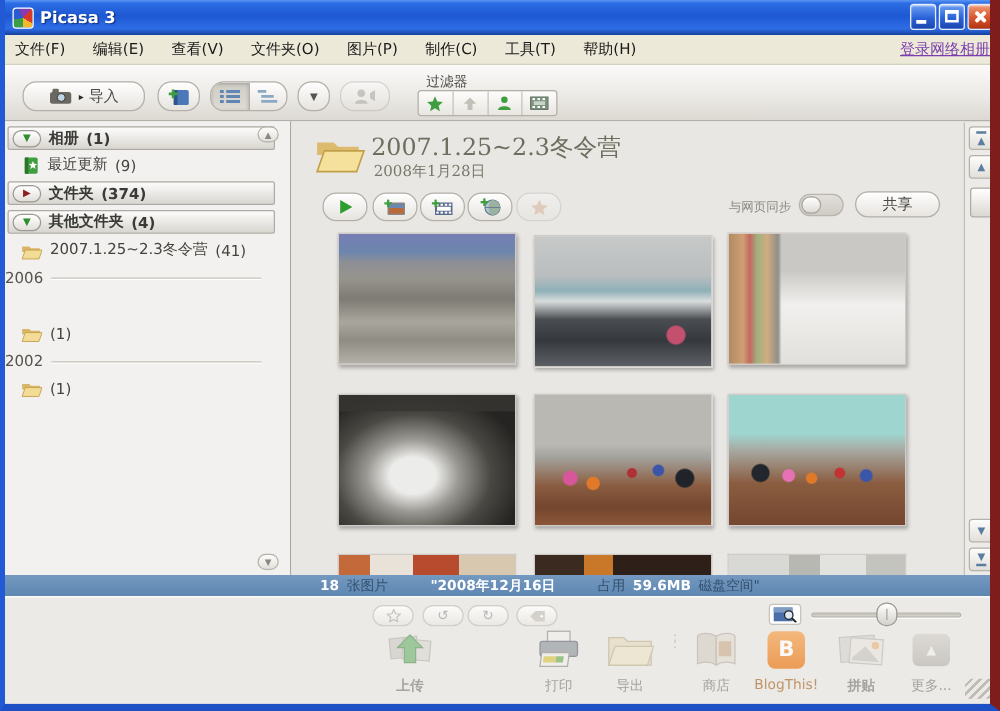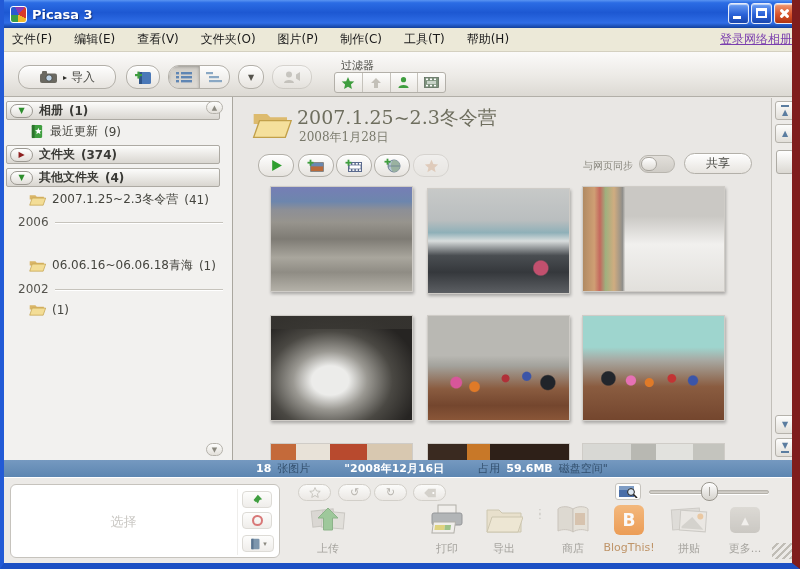--- a/index.html
+++ b/index.html
@@ -62,22 +62,22 @@
   .sidebar { position:absolute; left:0; top:97px; width:229px; height:363px; background:#f2f1ef;
     border-right:1px solid #aaa79f; font-size:12px; }
   .shead { position:absolute; left:2px; width:214px; height:19px; border:1px solid #adaaa3; border-radius:2px;
     background:linear-gradient(#fcfcfb,#d9d6d0); display:flex; align-items:center; gap:6px; padding:0 3px;
     font-weight:bold; color:#3a3a36; }
   .expander { width:23px; height:14px; border-radius:8px; border:1px solid #9c9992; flex:0 0 auto;
     background:linear-gradient(#fff,#e2dfda); display:flex; align-items:center; justify-content:center;
     font-size:8px; line-height:1; }
   .exp-open { color:#2e8f2e; } .exp-closed { color:#8e2020; }
   .scount { font-weight:bold; }
-  .sitem { position:absolute; left:25px; display:flex; align-items:center; gap:6px; color:#45453f; height:17px; }
-  .year { position:absolute; left:14px; width:205px; display:flex; align-items:center; gap:6px; color:#55544e; }
+  .sitem { position:absolute; left:13px; display:flex; align-items:flex-end; gap:6px; color:#45453f; height:17px; }
+  .year { position:absolute; left:0; width:205px; display:flex; align-items:center; gap:6px; color:#55544e; }
   .year .rule { flex:1; height:1px; background:#c6c3bc; box-shadow:0 1px 0 #fff; }
   .side-scroll { position:absolute; width:17px; height:13px; border:1px solid #b5b2ab; border-radius:7px;
     background:linear-gradient(#fdfdfc,#e3e0da); color:#8a887f; font-size:7px; display:flex; align-items:center;
     justify-content:center; left:202px; }
   
   .content { position:absolute; left:229px; top:97px; width:538px; height:363px; background:#e9e7e4; }
   .folder-icon-big { position:absolute; left:19px; top:11px; }
   .c-title { position:absolute; left:64px; top:8px; font-family:"DejaVu Serif","Liberation Serif",serif;
     font-size:19px; color:#6e6e5e; }
   .c-date { position:absolute; left:66px; top:32px; font-family:"DejaVu Serif","Liberation Serif",serif;
@@ -344,21 +344,20 @@
     </div>
     <div class="year" style="top:118px;">
       <span>2006</span>
         <span class="rule"></span>
     </div>
     <div class="sitem" style="top:160px;">
       <svg width="17" height="13" viewBox="0 0 24 18">
           <path d="M1 3 h8 l2 2 h10 v4 H1z" fill="#d9b567"></path>
           <path d="M1 17 L4.5 7 h19 L20 17z" fill="#f3dd96" stroke="#c2a04a" stroke-width="1"></path>
         </svg>
-      <span>06.06.16~06.06.18青海</span>
       <span>(1)</span>
     </div>
     <div class="year" style="top:185px;">
       <span>2002</span>
         <span class="rule"></span>
     </div>
     <div class="sitem" style="top:204px;">
       <svg width="17" height="13" viewBox="0 0 24 18">
           <path d="M1 3 h8 l2 2 h10 v4 H1z" fill="#d9b567"></path>
           <path d="M1 17 L4.5 7 h19 L20 17z" fill="#f3dd96" stroke="#c2a04a" stroke-width="1"></path>
@@ -466,60 +465,40 @@
     <span>张图片</span>
     <span class="sp"></span>
     <b>"2008年12月16日</b>
     <span class="sp"></span>
     <span>占用</span>
     <b>59.6MB</b>
     <span>磁盘空间"</span>
   </div>
 
   <div class="bottombar">
-    <div class="tray">
-      <div class="tray-label">选择</div>
-      <div class="tray-col">
-        <div class="tbtn" style="top:2px;">
-          <svg width="12" height="12" viewBox="0 0 14 14">
-              <path d="M8 1 l5 5 -3 1 -2 4 -2.2-2.2 L2 12.6 5.2 9.2 3 7z" fill="#3f9e3f"></path>
-            </svg>
-        </div>
-        <div class="tbtn" style="top:23px;">
-          <span class="ring"></span>
-        </div>
-        <div class="tbtn" style="top:46px;width:32px;">
-          <svg width="12" height="12" viewBox="0 0 16 16">
-              <rect x="3" y="1" width="11" height="14" rx="1.5" fill="#7d96ad"></rect>
-              <rect x="3" y="1" width="3" height="14" fill="#5a7490"></rect>
-            </svg>
-          <span style="font-size:7px;color:#8a887f;">▾</span>
-        </div>
-      </div>
-    </div>
 
     <div class="smallbtn" style="left:294px;">
       <svg width="12" height="11" viewBox="0 0 20 19">
           <polygon points="10,1 12.6,6.9 19,7.5 14.2,11.8 15.6,18 10,14.7 4.4,18 5.8,11.8 1,7.5 7.4,6.9" fill="none" stroke="#c5c2bc" stroke-width="1.6"></polygon>
         </svg>
     </div>
     <div class="smallbtn" style="left:334px;">
         <span>↺</span>
       </div>
     <div class="smallbtn" style="left:370px;">
         <span>↻</span>
       </div>
     <div class="smallbtn" style="left:409px;">
       <svg width="14" height="10" viewBox="0 0 16 12">
           <path d="M1 6 L6 1 h9 v10 H6z" fill="#d4d1cb"></path>
           <circle cx="12" cy="6" r="1.3" fill="#fff"></circle>
         </svg>
     </div>
 
-    <div class="bigbtn" style="left:295px;">
+    <div class="bigbtn" style="left:295px;font-weight:bold;">
       <div class="bicon" style="opacity:.5;">
         <svg width="40" height="32" viewBox="0 0 40 32">
             <rect x="4" y="6" width="22" height="16" transform="rotate(-6 15 14)" fill="#c9c6c0" stroke="#a8a59e"></rect>
             <rect x="14" y="8" width="22" height="16" transform="rotate(5 25 16)" fill="#d8d5cf" stroke="#a8a59e"></rect>
             <polygon points="20,4 30,14 24.5,14 24.5,26 15.5,26 15.5,14 10,14" fill="#52a852" stroke="#2e7e2e"></polygon>
           </svg>
       </div>
       <span>上传</span>
     </div>
     <div class="bigbtn" style="left:414px;">
@@ -555,21 +534,21 @@
       <span>商店</span>
     </div>
     <div class="bigbtn" style="left:596px;">
       <div class="bicon">
         <div class="blogchip">
             <span>B</span>
           </div>
       </div>
       <span style="color:#bf9468;">BlogThis!</span>
     </div>
-    <div class="bigbtn" style="left:656px;">
+    <div class="bigbtn" style="left:656px;font-weight:bold;">
       <div class="bicon" style="opacity:.45;">
         <svg width="38" height="30" viewBox="0 0 38 30">
             <rect x="2" y="4" width="28" height="20" fill="#cfccc6" stroke="#a8a59e" transform="rotate(-4 16 14)"></rect>
             <rect x="10" y="6" width="26" height="20" fill="#e8e5df" stroke="#a8a59e" transform="rotate(4 23 16)"></rect>
             <polygon points="12,22 22,12 34,24 12,24" fill="#b9b6af" transform="rotate(4 23 16)"></polygon>
             <circle cx="30" cy="11" r="3" fill="#e8a050" transform="rotate(4 23 16)"></circle>
           </svg>
       </div>
       <span>拼贴</span>
     </div>

